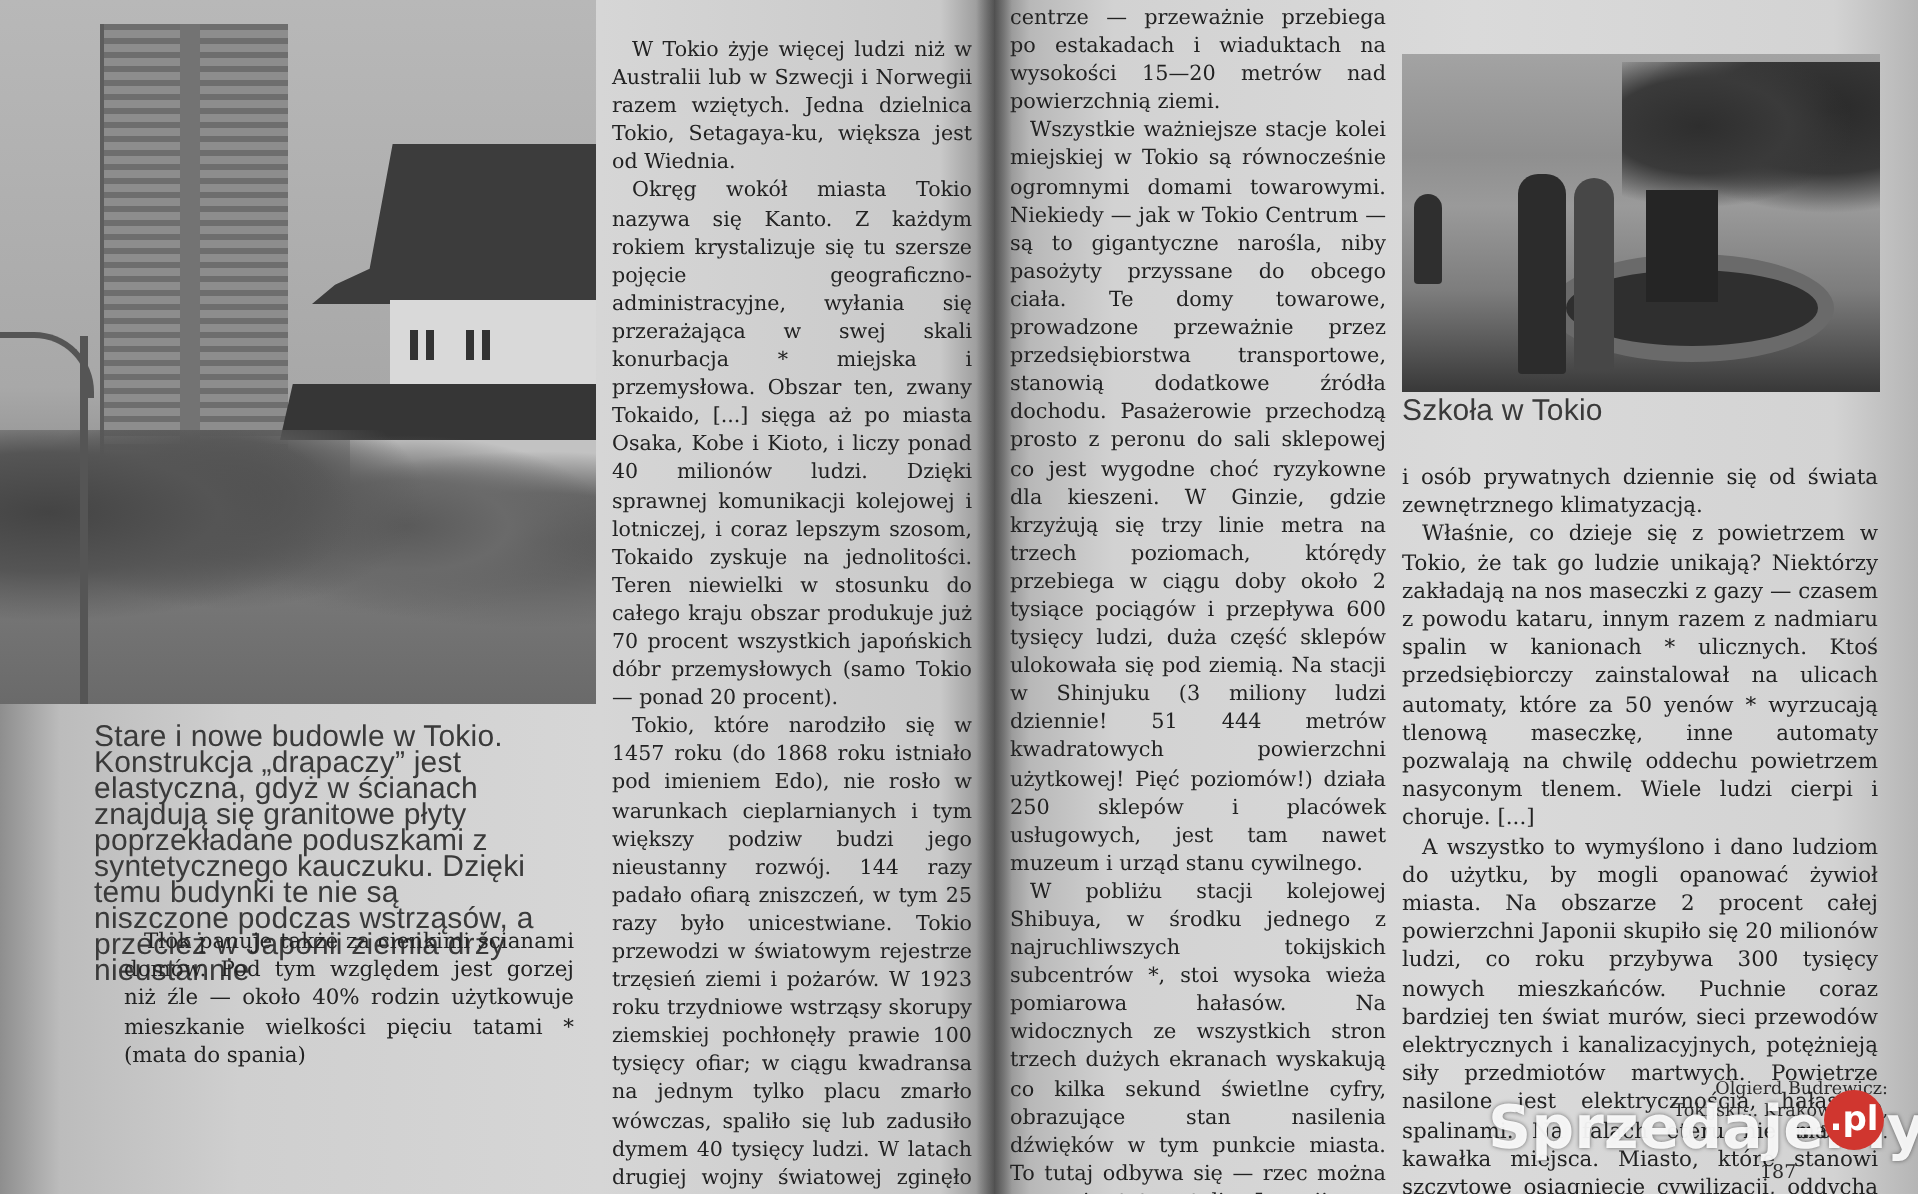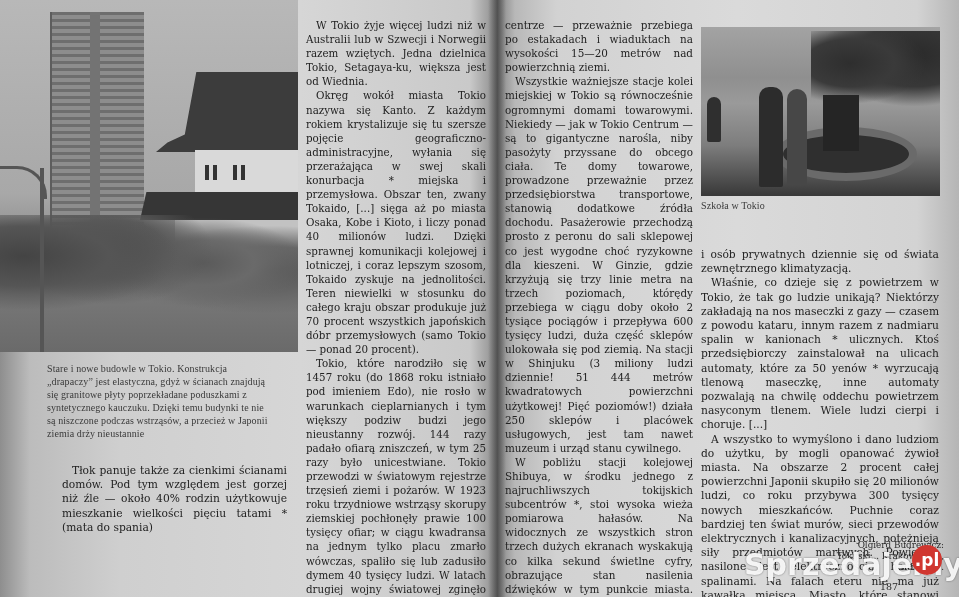--- a/index.html
+++ b/index.html
@@ -88,29 +88,29 @@
   }
   .fountain-post {
     position: absolute; left: 122px; top: 68px; width: 36px; height: 56px; background: #252525;
   }
   .child1 { position: absolute; left: 58px; top: 60px; width: 24px; height: 100px; background: #2c2c2c; border-radius: 10px 10px 2px 2px; }
   .child2 { position: absolute; left: 86px; top: 62px; width: 20px; height: 96px; background: #474747; border-radius: 10px 10px 2px 2px; }
   .child3 { position: absolute; left: 6px; top: 70px; width: 14px; height: 45px; background: #2f2f2f; border-radius: 7px 7px 2px 2px; }
 
   
   .caption {
-    position: absolute; font-family: Liberation Serif, serif; font-size: 10px; line-height: 13px;
+    position: absolute; font-family: Liberation Sans, sans-serif; font-size: 15px; line-height: 13px;
     color: #3a3a3a; letter-spacing: 0.1px;
   }
   .col {
     position: absolute; font-size: 10.7px; line-height: 14.2px; color: #222;
     text-align: justify;
   }
   .col p { margin: 0; text-indent: 10px; }
-  .col p.noindent { text-indent: 0; margin-top: 16px; }
+  .col p.noindent { text-indent: 0; }
 
   .credit {
     position: absolute; left: 337px; top: 540px; width: 110px;
     font-size: 8.8px; line-height: 11px; color: #2b2b2b; text-align: right;
   }
   .page-number {
     position: absolute; left: 383px; top: 581px; font-size: 9.5px; color: #2b2b2b;
   }
   .watermark {
     position: absolute; left: 744px; top: 547px;

